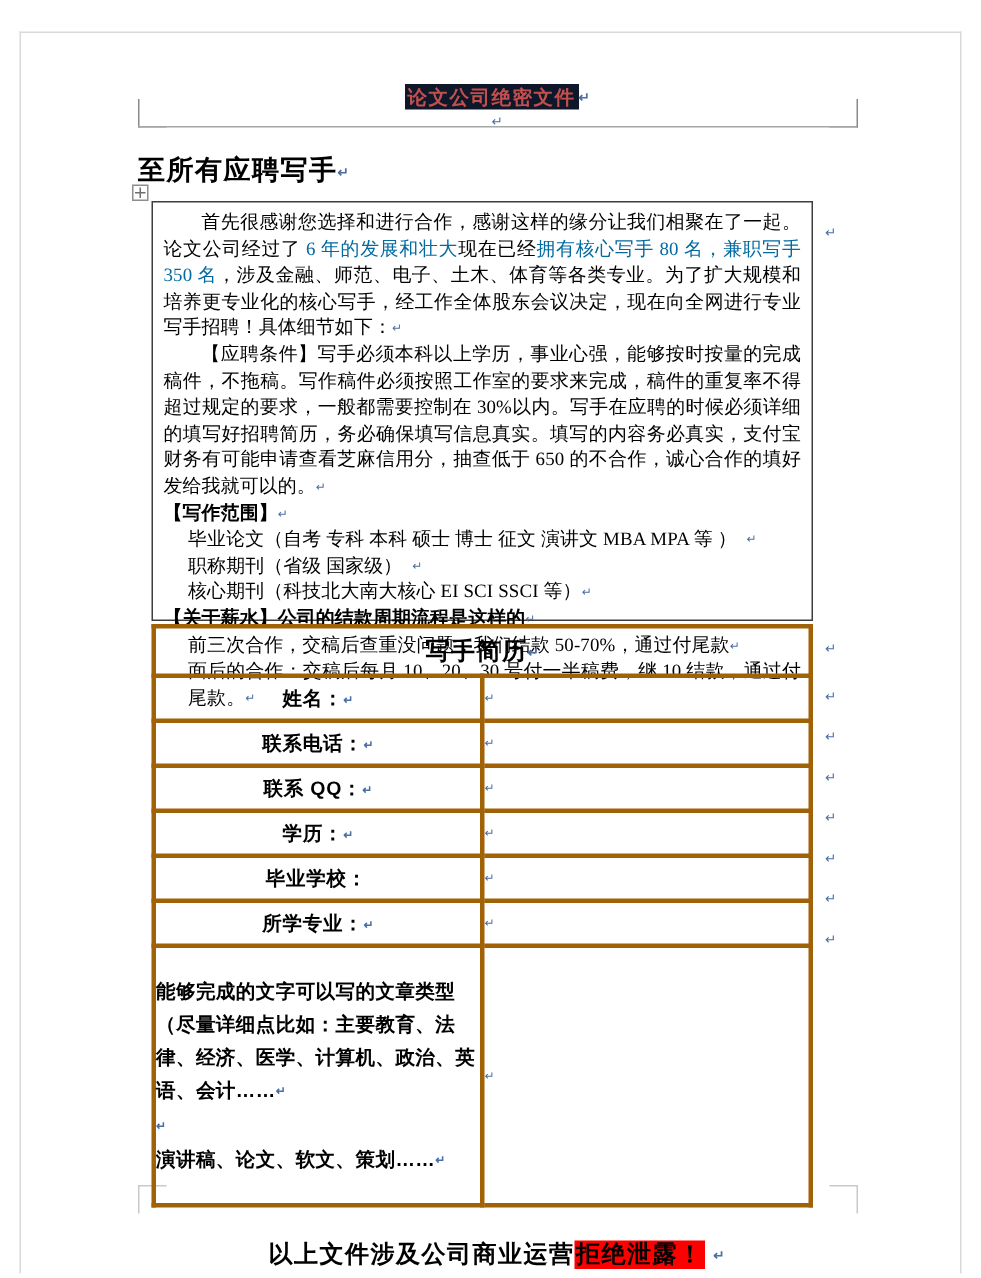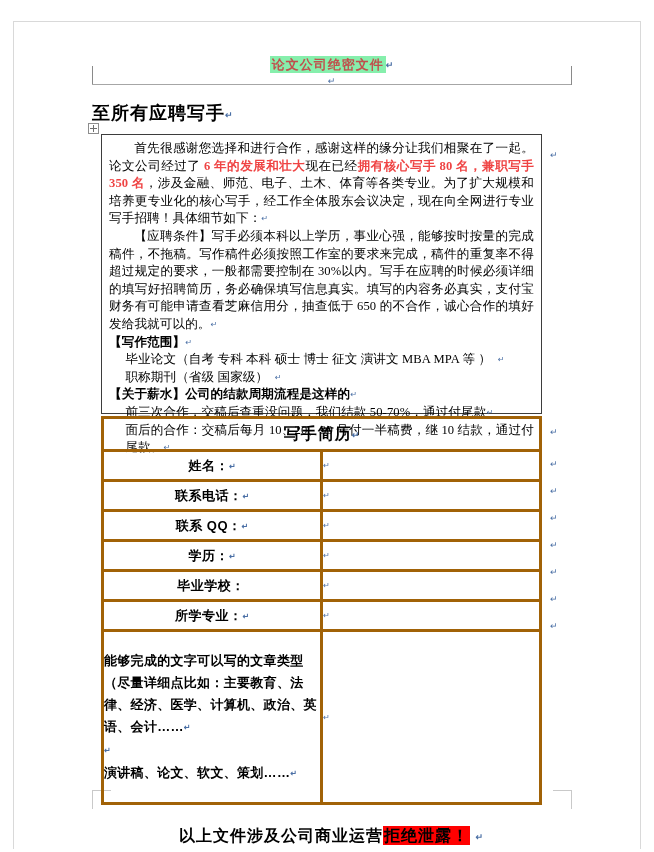--- a/index.html
+++ b/index.html
@@ -68,21 +68,21 @@
     left: 78px;
     top: 34px;
     width: 479px;
     text-align: center;
     font-size: 13px;
     line-height: 18px;
     font-weight: bold;
     white-space: nowrap;
   }
   #doc-title-text {
-    background: #86efac;
+    background: #0f172a;
     color: #c0504d;
     padding: 1px 2px;
     letter-spacing: 1px;
   }
   #title-blank-line {
     position: absolute;
     left: 78px;
     top: 52px;
     width: 479px;
     text-align: center;
@@ -145,21 +145,21 @@
   }
   #intro-box p {
     margin: 0;
     font-size: 12.6px;
     line-height: 17.6px;
     text-align: justify;
     text-justify: inter-ideograph;
     letter-spacing: 0.1px;
   }
   .indent2 { text-indent: 2em; }
-  .red { color: #ef4444; font-weight: bold; }
+  .red { color: #0369a1; font-weight: normal; }
   .listline { margin-left: 1.3em !important; }
   .bracket { font-weight: bold; }
 
   
   .side-mark {
     position: absolute;
     left: 536px;
     color: #4a6fa5;
     font-family: "Liberation Sans", sans-serif;
     font-size: 9px;
@@ -258,20 +258,21 @@
     <p class="indent2"><span>首先很感谢您选择和进行合作，感谢这样的缘分让我们相聚在了一起。论文公司经过了 </span><span class="red">6 年的发展和壮大</span><span>现在已经</span><span class="red">拥有核心写手 80 名，兼职写手 350 名</span><span>，涉及金融、师范、电子、土木、体育等各类专业。为了扩大规模和培养更专业化的核心写手，经工作全体股东会议决定，现在向全网进行专业写手招聘！具体细节如下：</span><span class="pilcrow sm">↵</span></p>
 
     <p class="indent2"><span>【应聘条件】写手必须本科以上学历，事业心强，能够按时按量的完成稿件，不拖稿。写作稿件必须按照工作室的要求来完成，稿件的重复率不得超过规定的要求，一般都需要控制在 30%以内。写手在应聘的时候必须详细的填写好招聘简历，务必确保填写信息真实。填写的内容务必真实，支付宝财务有可能申请查看芝麻信用分，抽查低于 650 的不合作，诚心合作的填好发给我就可以的。</span><span class="pilcrow sm">↵</span></p>
 
     <p><span class="bracket">【写作范围】</span><span class="pilcrow sm">↵</span></p>
 
     <p class="listline"><span>毕业论文（自考 专科 本科 硕士 博士 征文 演讲文 MBA MPA 等 ）</span>&nbsp;&nbsp;<span class="pilcrow sm">↵</span></p>
 
     <p class="listline"><span>职称期刊（省级 国家级）</span>&nbsp;&nbsp;<span class="pilcrow sm">↵</span></p>
 
+    <p class="listline"><span>核心期刊（科技北大南大核心 EI  SCI  SSCI 等）</span><span class="pilcrow sm">↵</span></p>
 
     <p><span class="bracket">【关于薪水】公司的结款周期流程是这样的</span><span class="pilcrow sm">↵</span></p>
 
     <p class="listline"><span>前三次合作，交稿后查重没问题，我们结款 50-70%，通过付尾款</span><span class="pilcrow sm">↵</span></p>
 
     <p class="listline"><span>面后的合作：交稿后每月 10、20、30 号付一半稿费，继 10 结款，通过付尾款。</span><span class="pilcrow sm">↵</span></p>
   </div>
 
   <div class="side-mark" style="top:128px;">↵</div>
   <div class="side-mark" style="top:405px;">↵</div>

